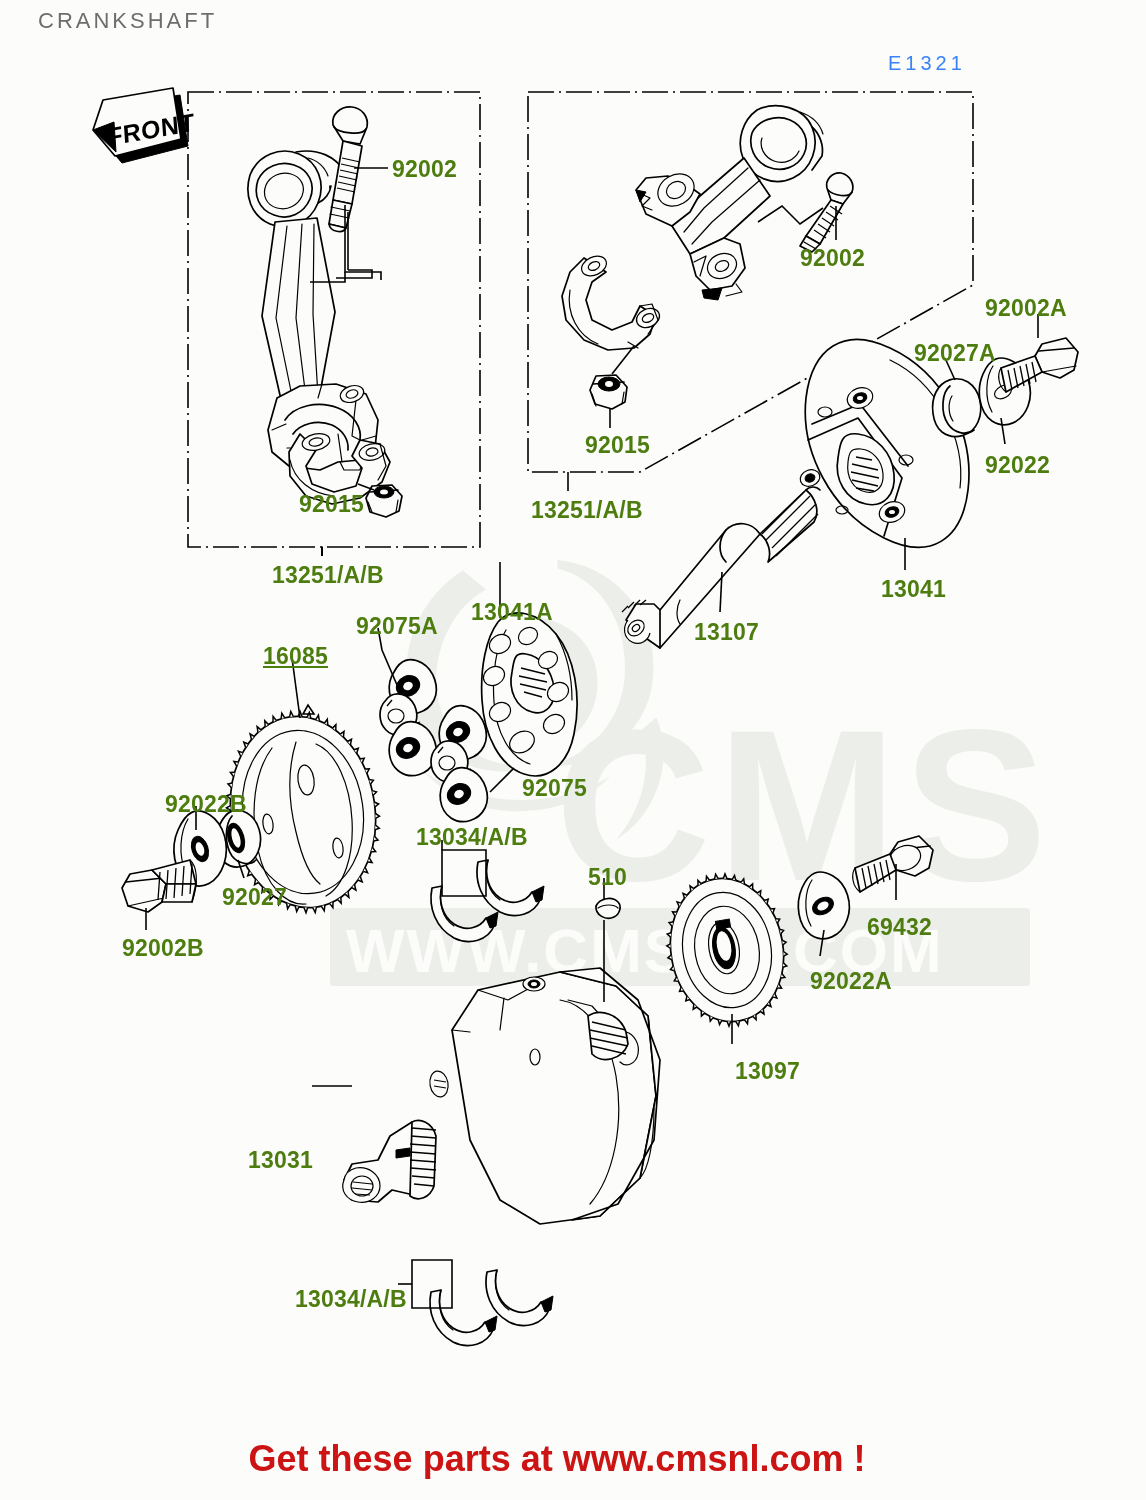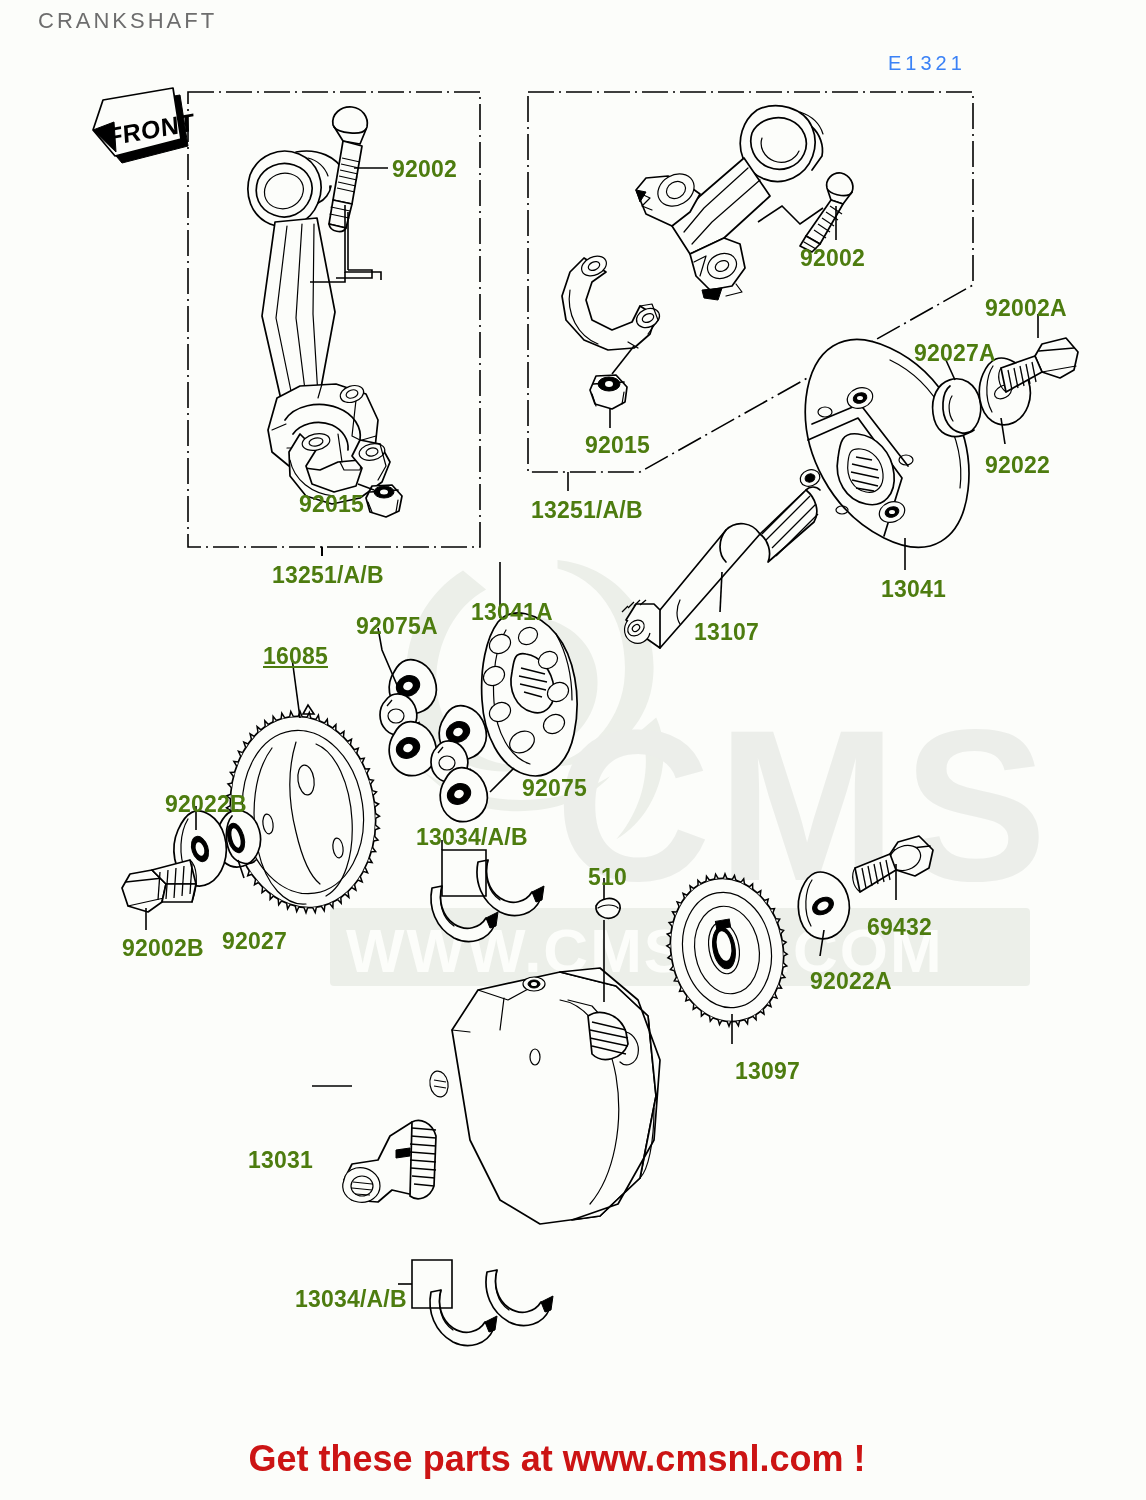--- a/index.html
+++ b/index.html
@@ -765,21 +765,21 @@
       <div class="part-label" style="left: 985px; top: 295px;">92002A</div>
       <div class="part-label" style="left: 914px; top: 340px;">92027A</div>
       <div class="part-label" style="left: 985px; top: 452px;">92022</div>
       <div class="part-label" style="left: 881px; top: 576px;">13041</div>
       <div class="part-label" style="left: 694px; top: 619px;">13107</div>
       <div class="part-label" style="left: 471px; top: 579px; margin-top: 20px;">13041A</div>
       <div class="part-label" style="left: 356px; top: 613px;">92075A</div>
       <div class="part-label" style="left: 522px; top: 775px;">92075</div>
       <div class="part-label" style="left: 263px; top: 643px; text-decoration: underline;">16085</div>
       <div class="part-label" style="left: 165px; top: 791px;">92022B</div>
-      <div class="part-label" style="left: 222px; top: 884px; margin-top: 44px;">92027</div>
+      <div class="part-label" style="left: 222px; top: 884px;">92027</div>
       <div class="part-label" style="left: 122px; top: 935px;">92002B</div>
       <div class="part-label" style="left: 416px; top: 824px;">13034/A/B</div>
       <div class="part-label" style="left: 588px; top: 864px;">510</div>
       <div class="part-label" style="left: 867px; top: 914px;">69432</div>
       <div class="part-label" style="left: 810px; top: 968px;">92022A</div>
       <div class="part-label" style="left: 711px; top: 1058px; margin-left: 24px;">13097</div>
       <div class="part-label" style="left: 248px; top: 1147px;">13031</div>
       <div class="part-label" style="left: 295px; top: 1286px;">13034/A/B</div>
     </div>
 

